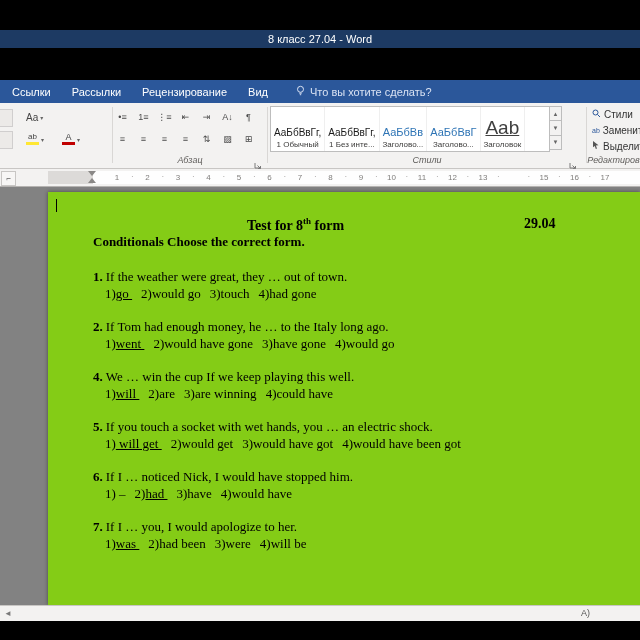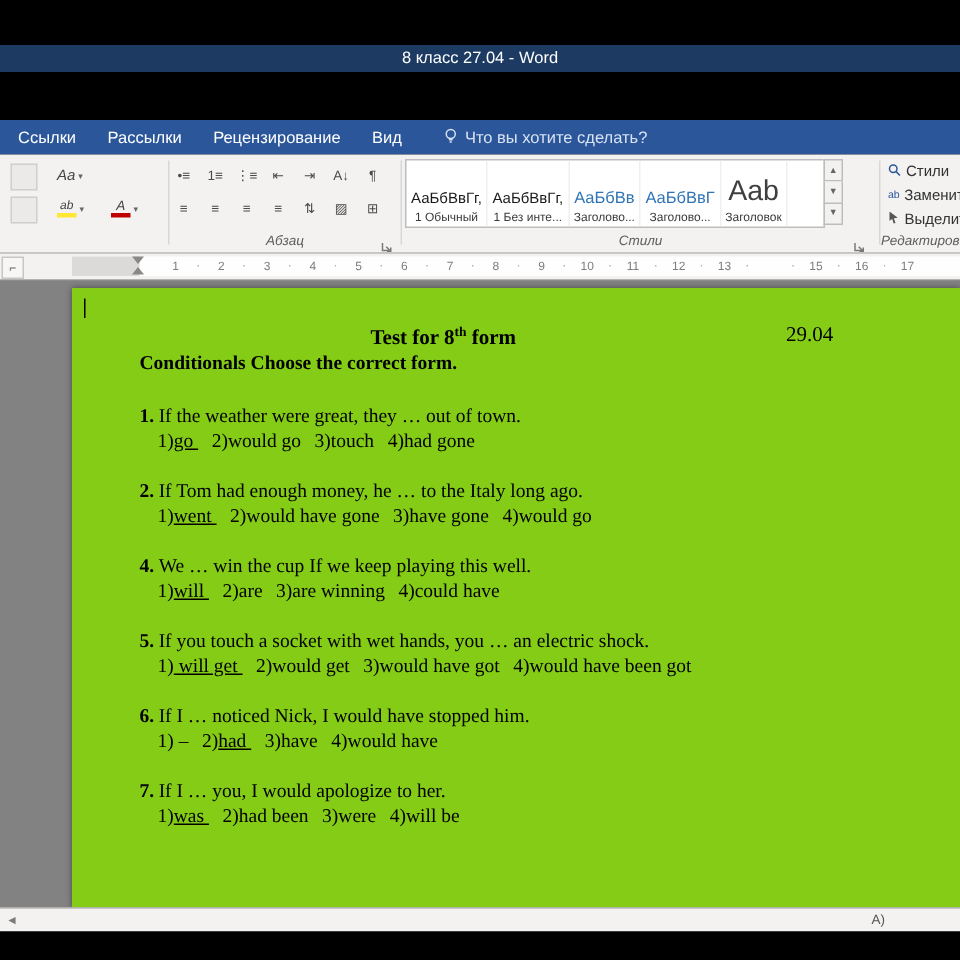--- a/index.html
+++ b/index.html
@@ -8,21 +8,21 @@
   .band{position:absolute;left:0;width:640px;}
   .black{background:#000;}
   
   .titlebar{top:30px;height:18px;background:#1d3a63;color:#fff;font-size:11px;
             display:flex;align-items:center;justify-content:center;}
   .gapblack{top:48px;height:32px;background:#000;}
   
   .tabrow{top:80px;height:23px;background:#2b579a;display:flex;align-items:center;
           padding-left:12px;box-sizing:border-box;color:#fff;font-size:11px;}
   .tab{margin-right:21px;cursor:default;white-space:nowrap;}
-  .tellme{display:flex;align-items:center;gap:4px;color:#d9e2f3;margin-left:6px;white-space:nowrap;}
+  .tellme{display:flex;align-items:flex-end;gap:4px;color:#d9e2f3;margin-left:6px;white-space:nowrap;}
   
   .ribbon{top:103px;height:66px;background:#f3f2f1;border-bottom:1px solid #c8c6c4;box-sizing:border-box;}
   .sep{position:absolute;top:4px;width:1px;height:56px;background:#d9d7d5;}
   .glabel{position:absolute;bottom:3px;width:100%;text-align:center;font-size:9px;color:#605e5c;font-style:italic;}
   .launcher{position:absolute;bottom:3px;width:9px;height:9px;}
   .icnbox{position:absolute;display:flex;align-items:center;justify-content:center;
           height:18px;color:#444;font-size:10px;}
   .dd{font-size:6px;color:#666;margin-left:2px;}
   .cutbox{position:absolute;width:16px;height:16px;border:1px solid #d0cece;background:#eceae8;}
   .hlwrap{display:inline-flex;flex-direction:column;align-items:center;line-height:8px;}
@@ -32,21 +32,21 @@
   .prow{position:absolute;display:flex;gap:2px;}
   .picon{width:19px;height:18px;display:flex;align-items:center;justify-content:center;
          font-size:9px;color:#4a4a4a;}
   
   .gallery{position:absolute;left:2px;top:3px;width:278px;height:44px;background:#fff;
            border:1px solid #bdbdbd;display:flex;overflow:hidden;}
   .style-item{flex:0 0 auto;display:flex;flex-direction:column;justify-content:flex-end;
               align-items:center;padding:2px 3px;border-right:1px solid #efefef;cursor:default;}
   .sprev{font-size:10px;color:#1a1a1a;white-space:nowrap;}
   .sprev.heading{color:#2e74b5;font-size:11px;}
-  .sprev.title{font-size:19px;color:#3f3f3f;line-height:20px;}
+  .sprev.title{font-size:19px;color:#3f3f3f;line-height:20px;text-decoration:underline;}
   .sname{font-size:8px;color:#3b3a39;margin-top:2px;white-space:nowrap;}
   .gal-scroll{position:absolute;left:281px;top:3px;width:13px;height:44px;display:flex;
               flex-direction:column;}
   .gbtn{flex:1;border:1px solid #bdbdbd;border-top:none;background:#f3f2f1;font-size:6px;
         color:#666;display:flex;align-items:center;justify-content:center;}
   .gbtn:first-child{border-top:1px solid #bdbdbd;}
   
   .edrow{position:absolute;left:5px;height:13px;display:flex;align-items:center;gap:3px;
          font-size:10px;color:#333;white-space:nowrap;overflow:hidden;width:50px;}
   
@@ -64,21 +64,21 @@
             border-left:4px solid transparent;border-right:4px solid transparent;
             border-bottom:5px solid #8a8886;}
   
   .docarea{top:187px;height:418px;background:#828282;overflow:hidden;}
   .page{position:absolute;left:48px;top:5px;width:592px;height:413px;background:#84cc16;
         box-shadow:0 0 4px rgba(0,0,0,.45);font-family:"Liberation Serif","DejaVu Serif",serif;
         color:#000;}
   .cursor{position:absolute;left:8px;top:7px;width:1px;height:13px;background:#000;}
   .doc-title{position:absolute;left:199px;top:24px;font-size:14px;font-weight:bold;}
   .doc-title sup{font-size:9px;}
-  .doc-date{position:absolute;left:476px;top:24px;font-size:14px;font-weight:normal;}
+  .doc-date{position:absolute;left:476px;top:24px;font-size:14px;font-weight:bold;}
   .doc-sub{position:absolute;left:45px;top:42px;font-size:13px;font-weight:bold;}
   #questions{position:absolute;left:45px;top:76px;right:8px;font-size:13px;line-height:17px;}
   .q{margin-bottom:16px;}
   .q-num{font-weight:bold;margin-right:3px;}
   .q-opts{padding-left:12px;}
   .opt{margin-right:9px;}
   .u{text-decoration:underline;text-underline-offset:1px;}
   
   .statusbar{top:605px;height:16px;background:#f3f2f1;border-top:1px solid #c8c6c4;box-sizing:border-box;}
   .sb-left{position:absolute;left:4px;top:3px;font-size:8px;color:#7a7a7a;}
@@ -108,21 +108,21 @@
             <circle cx="5.5" cy="4.3" r="3" fill="none" stroke="#d9e2f3" stroke-width="1"></circle>
             <path d="M4.3 8.2 h2.4 M4.8 9.7 h1.4" stroke="#d9e2f3" stroke-width="1"></path>
           </svg>
       </span>
       <span>Что вы хотите сделать?</span>
     </span>
   </div>
 
   <div class="band ribbon">
 
-    <div style="position:absolute;left:16px;top:0;width:112px;height:100%;font-style:italic;">
+    <div style="position:absolute;left:4px;top:0;width:112px;height:100%;">
       <span class="cutbox" style="left:-9px;top:6px;"></span>
       <span class="cutbox" style="left:-9px;top:28px;"></span>
       <span class="icnbox" style="left:22px;top:5px;">
         <span>Aa</span>
           <span class="dd">▾</span>
       </span>
       <span class="icnbox" style="left:22px;top:27px;">
         <span class="hlwrap">
           <span style="font-size:8px;">ab</span>
           <span class="hlbar yellow"></span>

